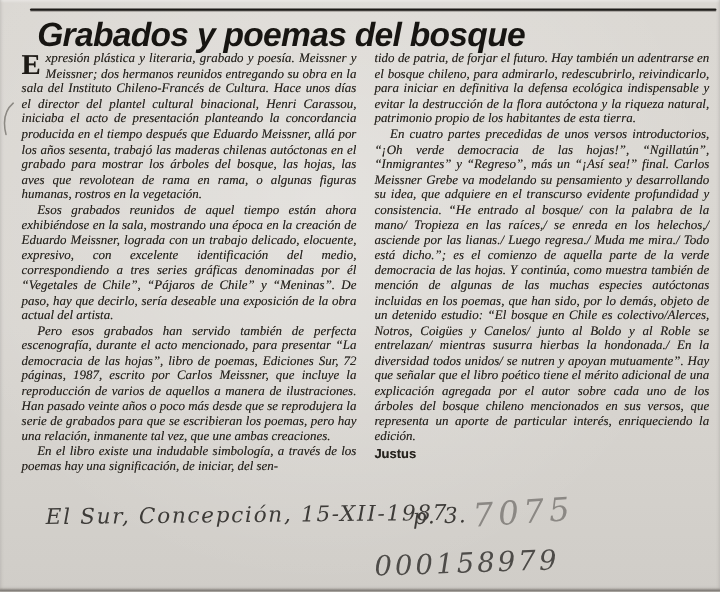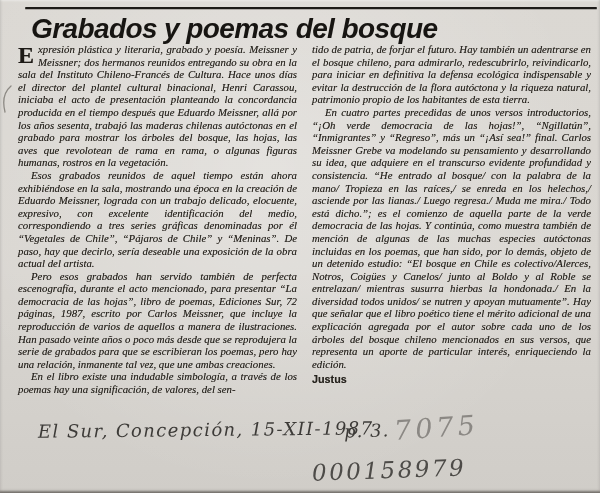--- a/index.html
+++ b/index.html
@@ -75,21 +75,21 @@
 
   <svg class="pen-mark" width="14" height="30" viewBox="0 0 14 30">
     <path d="M11,2 C4,8 2,16 5,28" fill="none" stroke="#6b6862" stroke-width="1.3" stroke-linecap="round"></path>
   </svg>
 
   <div class="columns">
     <div class="col">
       <p><span class="drop-cap">E</span><span>xpresión plástica y literaria, grabado y poesía. Meissner y Meissner; dos hermanos reunidos entregando su obra en la sala del Instituto Chileno-Francés de Cultura. Hace unos días el director del plantel cultural binacional, Henri Carassou, iniciaba el acto de presentación planteando la concordancia producida en el tiempo después que Eduardo Meissner, allá por los años sesenta, trabajó las maderas chilenas autóctonas en el grabado para mostrar los árboles del bosque, las hojas, las aves que revolotean de rama en rama, o algunas figuras humanas, rostros en la vegetación.</span></p>
       <p class="indent">Esos grabados reunidos de aquel tiempo están ahora exhibiéndose en la sala, mostrando una época en la creación de Eduardo Meissner, lograda con un trabajo delicado, elocuente, expresivo, con excelente identificación del medio, correspondiendo a tres series gráficas denominadas por él “Vegetales de Chile”, “Pájaros de Chile” y “Meninas”. De paso, hay que decirlo, sería deseable una exposición de la obra actual del artista.</p>
       <p class="indent">Pero esos grabados han servido también de perfecta escenografía, durante el acto mencionado, para presentar “La democracia de las hojas”, libro de poemas, Ediciones Sur, 72 páginas, 1987, escrito por Carlos Meissner, que incluye la reproducción de varios de aquellos a manera de ilustraciones. Han pasado veinte años o poco más desde que se reprodujera la serie de grabados para que se escribieran los poemas, pero hay una relación, inmanente tal vez, que une ambas creaciones.</p>
-      <p class="indent">En el libro existe una indudable simbología, a través de los poemas hay una significación, de valores, del sen-</p>
+      <p class="indent">En el libro existe una indudable simbología, a través de los poemas hay una significación, de iniciar, del sen-</p>
     </div>
     <div class="col">
       <p>tido de patria, de forjar el futuro. Hay también un adentrarse en el bosque chileno, para admirarlo, redescubrirlo, reivindicarlo, para iniciar en definitiva la defensa ecológica indispensable y evitar la destrucción de la flora autóctona y la riqueza natural, patrimonio propio de los habitantes de esta tierra.</p>
       <p class="indent">En cuatro partes precedidas de unos versos introductorios, “¡Oh verde democracia de las hojas!”, “Ngillatún”, “Inmigrantes” y “Regreso”, más un “¡Así sea!” final. Carlos Meissner Grebe va modelando su pensamiento y desarrollando su idea, que adquiere en el transcurso evidente profundidad y consistencia. “He entrado al bosque/ con la palabra de la mano/ Tropieza en las raíces,/ se enreda en los helechos,/ asciende por las lianas./ Luego regresa./ Muda me mira./ Todo está dicho.”; es el comienzo de aquella parte de la verde democracia de las hojas. Y continúa, como muestra también de mención de algunas de las muchas especies autóctonas incluidas en los poemas, que han sido, por lo demás, objeto de un detenido estudio: “El bosque en Chile es colectivo/Alerces, Notros, Coigües y Canelos/ junto al Boldo y al Roble se entrelazan/ mientras susurra hierbas la hondonada./ En la diversidad todos unidos/ se nutren y apoyan mutuamente”. Hay que señalar que el libro poético tiene el mérito adicional de una explicación agregada por el autor sobre cada uno de los árboles del bosque chileno mencionados en sus versos, que representa un aporte de particular interés, enriqueciendo la edición.</p>
       <p class="byline">Justus</p>
     </div>
   </div>
 
   <div class="hw hw-source">El Sur, Concepción, 15-XII-1987</div>
   <div class="hw hw-page">p. 3.</div>

